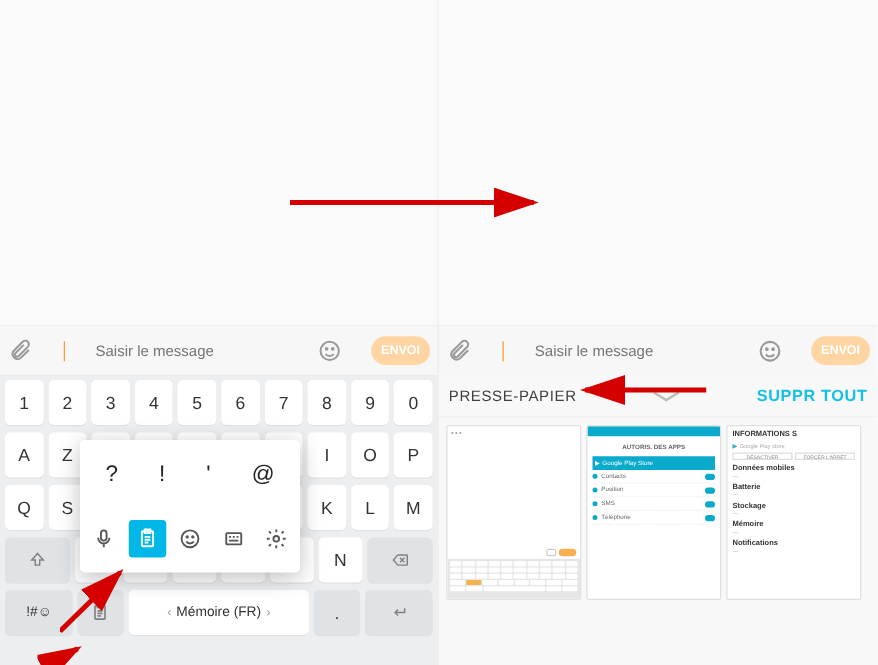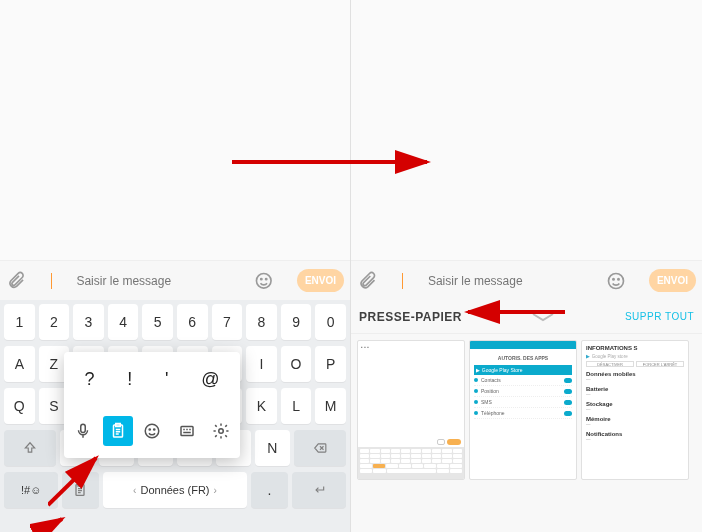--- a/index.html
+++ b/index.html
@@ -61,23 +61,23 @@
     border-radius: 3px;
   }
   .popup-iconcell.active { background: #00b7e8; color: #fff; }
   .popup-iconcell svg { width: 18px; height: 18px; }
 
   
   .cliphead {
     display: flex; align-items: center; justify-content: space-between;
     height: 34px; padding: 0 8px; background: #f8f8f8; border-bottom: 1px solid #eee;
   }
-  .cliphead-title { font-size: 12px; font-weight: bold; color: #404040; letter-spacing: 0.5px; }
+  .cliphead-title { font-size: 12px; font-weight: normal; color: #404040; letter-spacing: 0.5px; }
   .cliphead-chev { width: 40px; display:flex; justify-content:center; color:#9a9a9a; font-size:12px; }
-  .cliphead-del { font-size: 10px; font-weight: normal; color: #15c0e6; letter-spacing: 0.5px; }
+  .cliphead-del { font-size: 13px; font-weight: bold; color: #15c0e6; letter-spacing: 0.5px; }
 
   
   .cliparea {
     height: 198px; background: #f8f8f8; display: flex; gap: 4px; padding: 6px; flex-wrap: wrap;
   }
   .cliptile {
     width: 108px; height: 140px; background: #fff; border: 1px solid #e0e0e0;
     border-radius: 2px; overflow: hidden; font-size: 5px; color: #666;
   }
   .ct-top { height: 8px; background: #0baacc; }
@@ -189,21 +189,21 @@
         <div class="key key-wide key-sym" style="font-size:11px;">!#☺</div>
         <div class="key key-clip2">
           <svg width="16" height="16" viewBox="0 0 24 24" fill="none" stroke="#808080" stroke-width="2">
               <rect x="6" y="4" width="12" height="16" rx="1"></rect>
               <path d="M9 2h6v4H9z"></path>
               <path d="M9 10h6M9 13h6M9 16h4"></path>
             </svg>
         </div>
         <div class="key key-space" style="font-size:11px; gap:4px;">
           <span style="color:#999;font-size:10px;">‹</span>
-          <span>Données (FR)</span>
+          <span>Mémoire (FR)</span>
           <span style="color:#999;font-size:10px;">›</span>
         </div>
         <div class="key key-dot">.</div>
         <div class="key key-wide key-enter">
           <svg width="18" height="14" viewBox="0 0 24 24" fill="none" stroke="#808080" stroke-width="2">
               <path d="M20 6v6H7"></path>
               <path d="M11 8l-4 4 4 4"></path>
             </svg>
         </div>
       </div>

